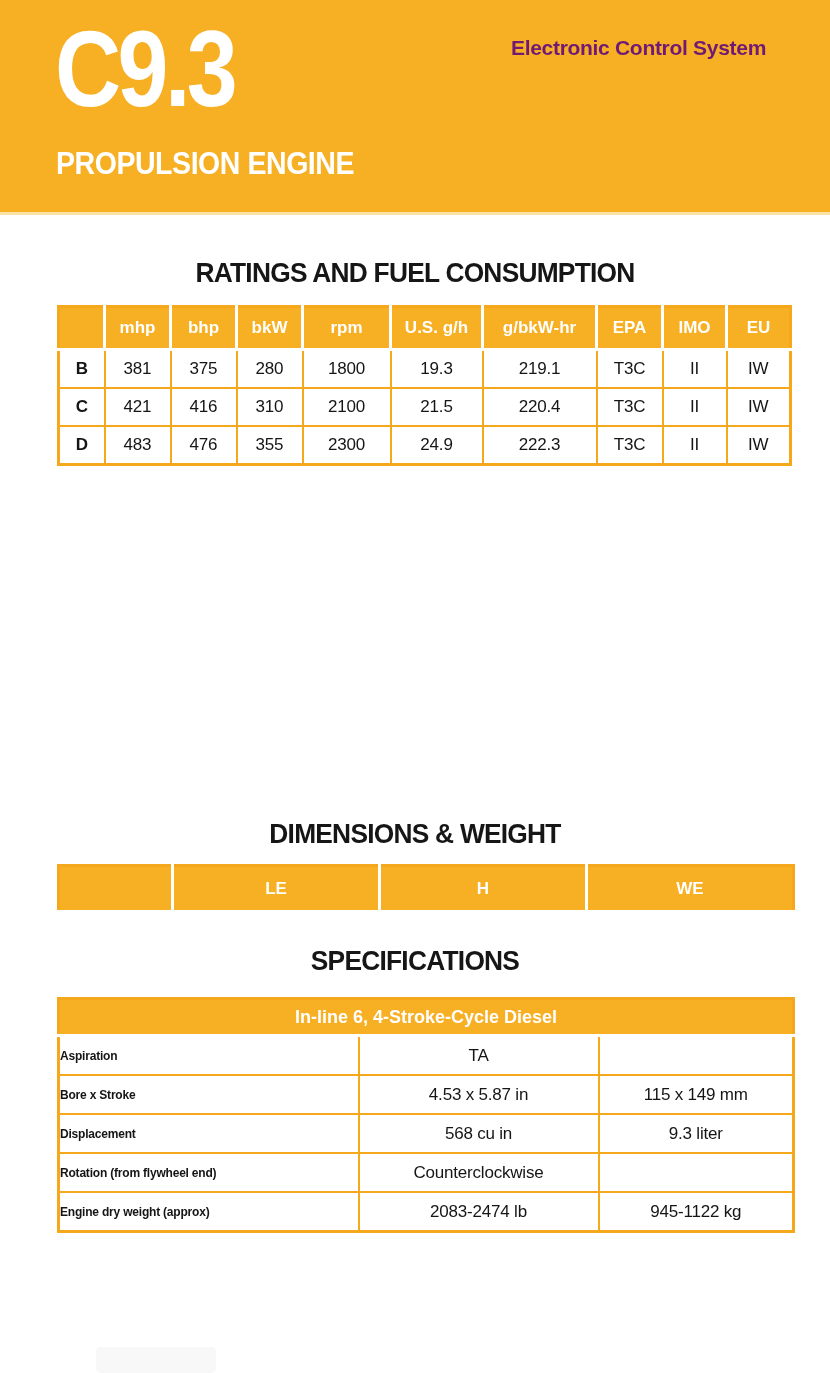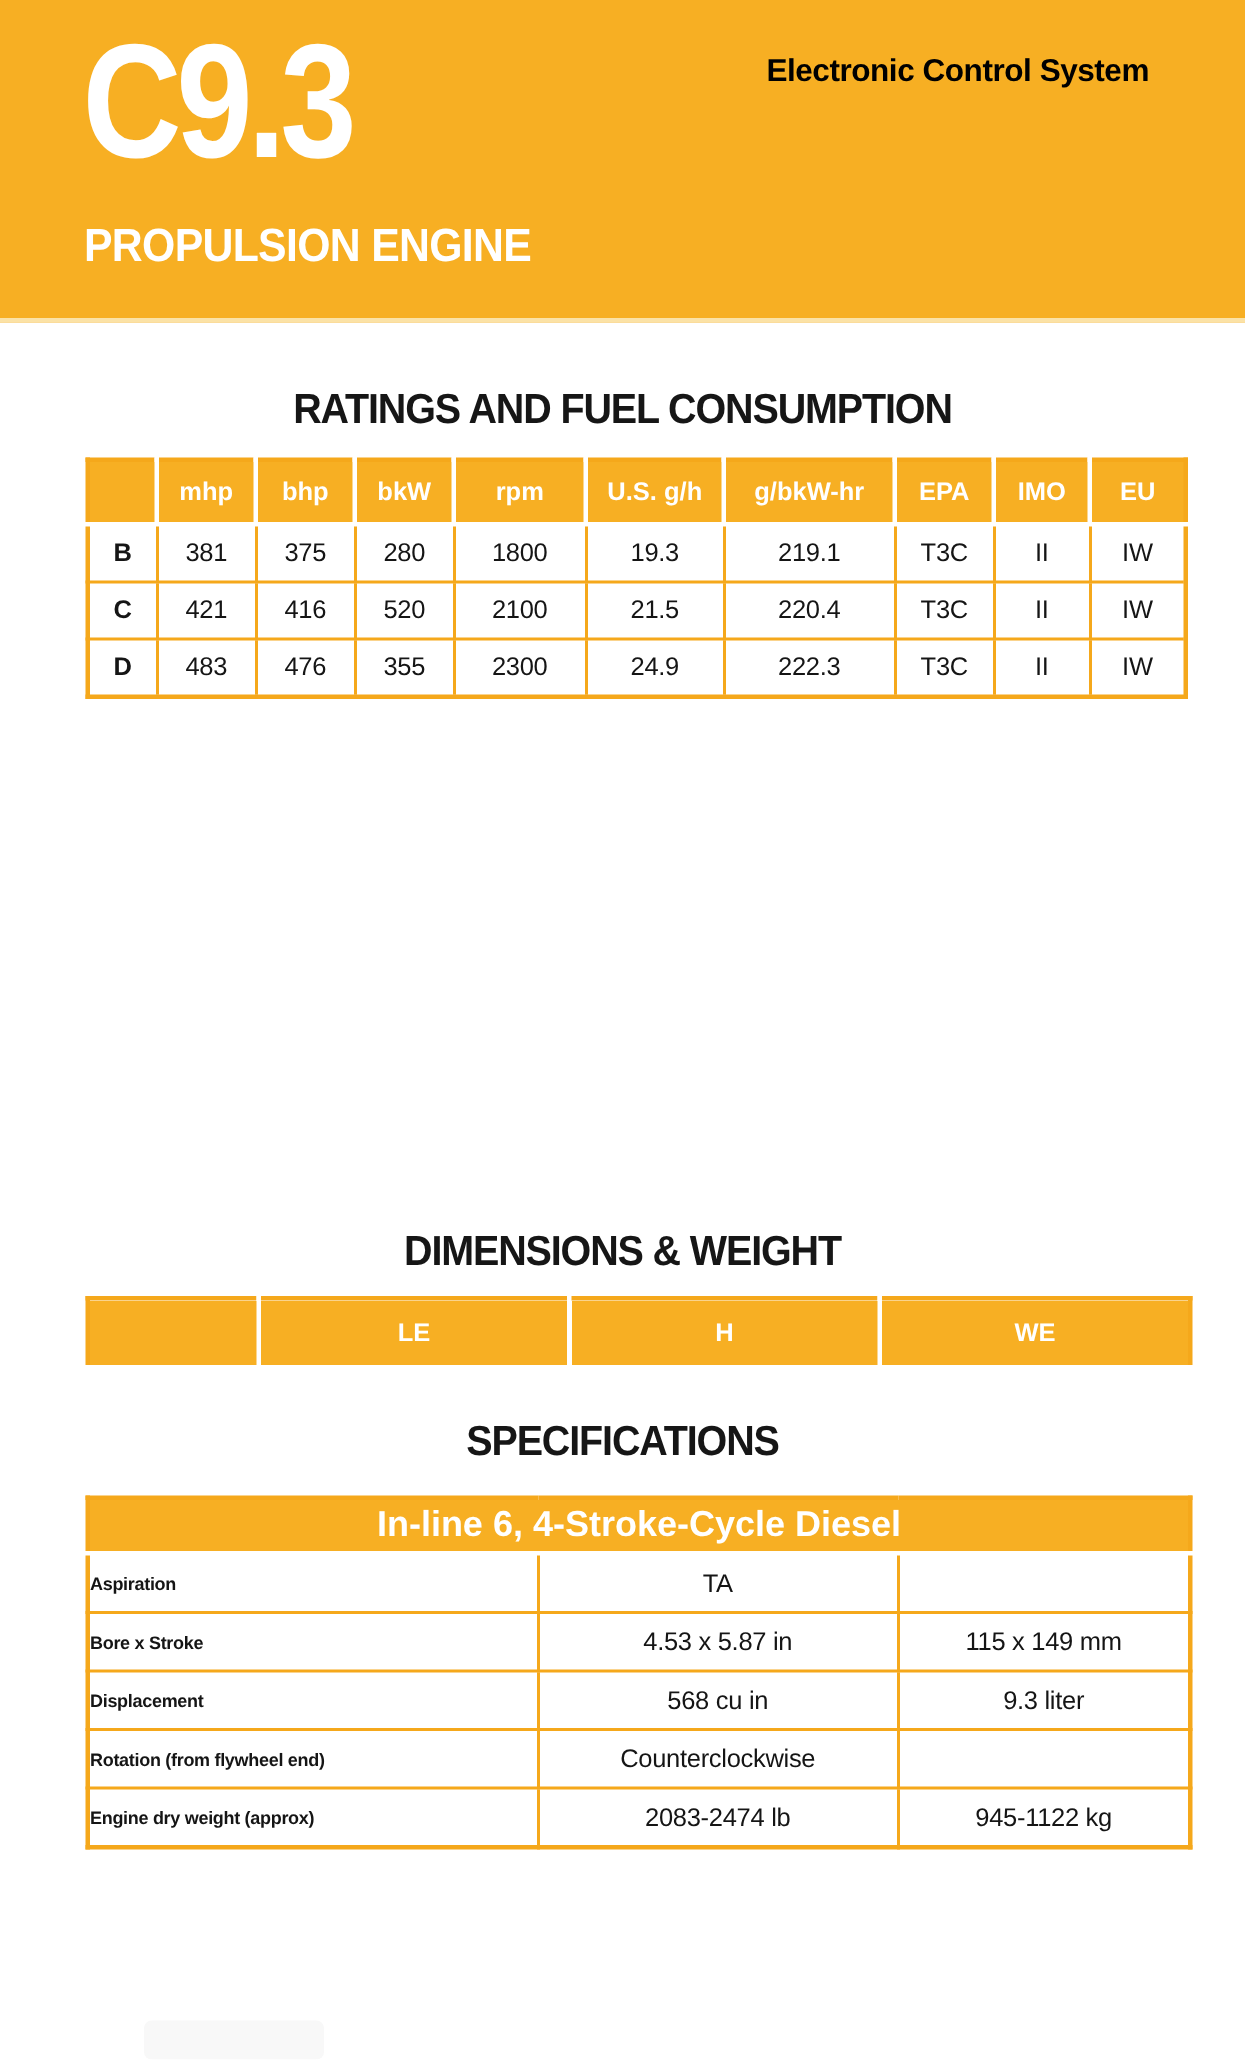--- a/index.html
+++ b/index.html
@@ -39,21 +39,21 @@
     color: #ffffff;
     letter-spacing: -0.5px;
     transform: scaleX(0.92);
     transform-origin: left top;
   }
   .tagline {
     position: absolute;
     right: 64px; top: 36px;
     font-size: 21px;
     font-weight: bold;
-    color: #000000;
+    color: #701a75;
     letter-spacing: -0.3px;
   }
 
   
   .section-title {
     text-align: center;
     font-size: 28px;
     font-weight: bold;
     color: #161616;
     letter-spacing: -0.8px;
@@ -98,21 +98,21 @@
 
   .ratings-table { margin-top: 16px; }
   .ratings-table thead th { height: 40px; }
   .ratings-table tbody td { height: 36px; }
 
   .dim-table { margin-top: 14px; padding-left: 40px; }
   .dim-table thead th { height: 43px; }
   .dim-table tbody td { height: 37px; }
 
   .spec-table { margin-top: 20px; }
-  .spec-table .spec-head th { height: 34px; font-size: 24px; border-left: none; }
+  .spec-table .spec-head th { height: 34px; font-size: 18px; border-left: none; }
   .spec-table tbody td { height: 37px; }
   .spec-table tbody td.rowlabel {
     text-align: left;
     font-size: 12px;
   }
 
   
   .logo-ph {
     position: absolute;
     left: 96px; bottom: 0px;
@@ -169,21 +169,21 @@
       <td>19.3</td>
       <td>219.1</td>
       <td>T3C</td>
       <td>II</td>
       <td>IW</td>
     </tr>
     <tr>
       <td class="rowlabel">C</td>
       <td>421</td>
       <td>416</td>
-      <td>520</td>
+      <td>310</td>
       <td>2100</td>
       <td>21.5</td>
       <td>220.4</td>
       <td>T3C</td>
       <td>II</td>
       <td>IW</td>
     </tr>
     <tr>
       <td class="rowlabel">D</td>
       <td>483</td>

